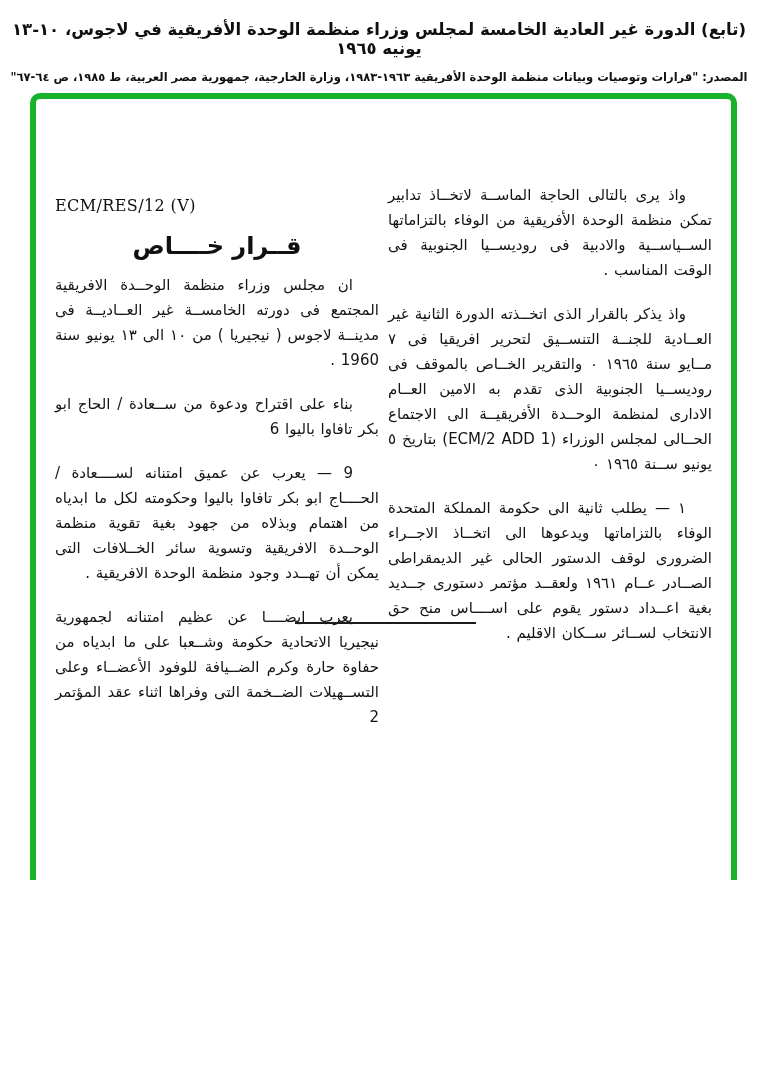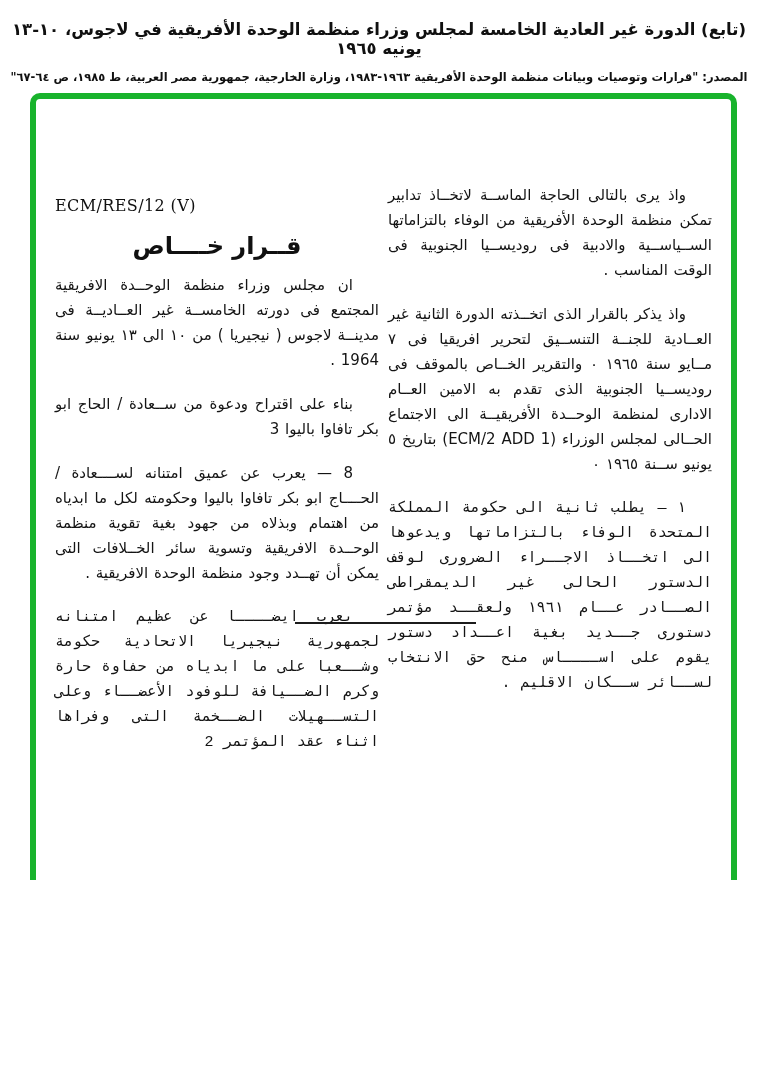--- a/index.html
+++ b/index.html
@@ -57,21 +57,21 @@
   .col { flex: 1 1 0; min-width: 0; }
 
   .para {
     font-size: 15px;
     line-height: 25px;
     text-align: justify;
     text-indent: 26px;
     margin-bottom: 19px;
     word-spacing: 1px;
   }
-  .para:last-child { margin-bottom: 0; font-family: Liberation Mono, monospace; }
+  .para:last-child { margin-bottom: 0; }
 
   .ref {
     direction: ltr;
     text-align: left;
     font-family: "DejaVu Serif", serif;
     font-size: 16px;
     letter-spacing: 0.4px;
     margin-top: 13px;
     color: #101010;
   }
@@ -120,23 +120,23 @@
 
     <div class="col">
       <p class="para">واذ يرى بالتالى الحاجة الماســة لاتخــاذ تدابير تمكن منظمة الوحدة الأفريقية من الوفاء بالتزاماتها الســياســية والادبية فى روديســيا الجنوبية فى الوقت المناسب .</p>
       <p class="para">واذ يذكر بالقرار الذى اتخــذته الدورة الثانية غير العــادية للجنــة التنســيق لتحرير افريقيا فى ٧ مــايو سنة ١٩٦٥ ٠ والتقرير الخــاص بالموقف فى روديســيا الجنوبية الذى تقدم به الامين العــام الادارى لمنظمة الوحــدة الأفريقيــة الى الاجتماع الحــالى لمجلس الوزراء (ECM/2 ADD 1) بتاريخ ٥ يونيو ســنة ١٩٦٥ ٠</p>
       <p class="para">١ — يطلب ثانية الى حكومة المملكة المتحدة الوفاء بالتزاماتها ويدعوها الى اتخــاذ الاجــراء الضرورى لوقف الدستور الحالى غير الديمقراطى الصــادر عــام ١٩٦١ ولعقــد مؤتمر دستورى جــديد بغية اعــداد دستور يقوم على اســــاس منح حق الانتخاب لســائر ســكان الاقليم .</p>
     </div>
 
     <div class="col">
       <div class="ref">ECM/RES/12 (V)</div>
       <div class="doc-title">قــرار خــــاص</div>
-      <p class="para">ان مجلس وزراء منظمة الوحــدة الافريقية المجتمع فى دورته الخامســة غير العــاديــة فى مدينــة لاجوس ( نيجيريا ) من ١٠ الى ١٣ يونيو سنة 1964 .</p>
-      <p class="para">بناء على اقتراح ودعوة من ســعادة / الحاج ابو بكر تافاوا باليوا 3</p>
-      <p class="para">8 — يعرب عن عميق امتنانه لســــعادة / الحــــاج ابو بكر تافاوا باليوا وحكومته لكل ما ابدياه من اهتمام وبذلاه من جهود بغية تقوية منظمة الوحــدة الافريقية وتسوية سائر الخــلافات التى يمكن أن تهــدد وجود منظمة الوحدة الافريقية .</p>
+      <p class="para">ان مجلس وزراء منظمة الوحــدة الافريقية المجتمع فى دورته الخامســة غير العــاديــة فى مدينــة لاجوس ( نيجيريا ) من ١٠ الى ١٣ يونيو سنة 1960 .</p>
+      <p class="para">بناء على اقتراح ودعوة من ســعادة / الحاج ابو بكر تافاوا باليوا 6</p>
+      <p class="para">9 — يعرب عن عميق امتنانه لســــعادة / الحــــاج ابو بكر تافاوا باليوا وحكومته لكل ما ابدياه من اهتمام وبذلاه من جهود بغية تقوية منظمة الوحــدة الافريقية وتسوية سائر الخــلافات التى يمكن أن تهــدد وجود منظمة الوحدة الافريقية .</p>
       <p class="para">يعرب ايضــــا عن عظيم امتنانه لجمهورية نيجيريا الاتحادية حكومة وشــعبا على ما ابدياه من حفاوة حارة وكرم الضــيافة للوفود الأعضــاء وعلى التســهيلات الضــخمة التى وفراها اثناء عقد المؤتمر 2</p>
     </div>
 
   </div>
 
   <div class="divider"></div>
 
   <div class="page-number">٤</div>
 
 </div>

